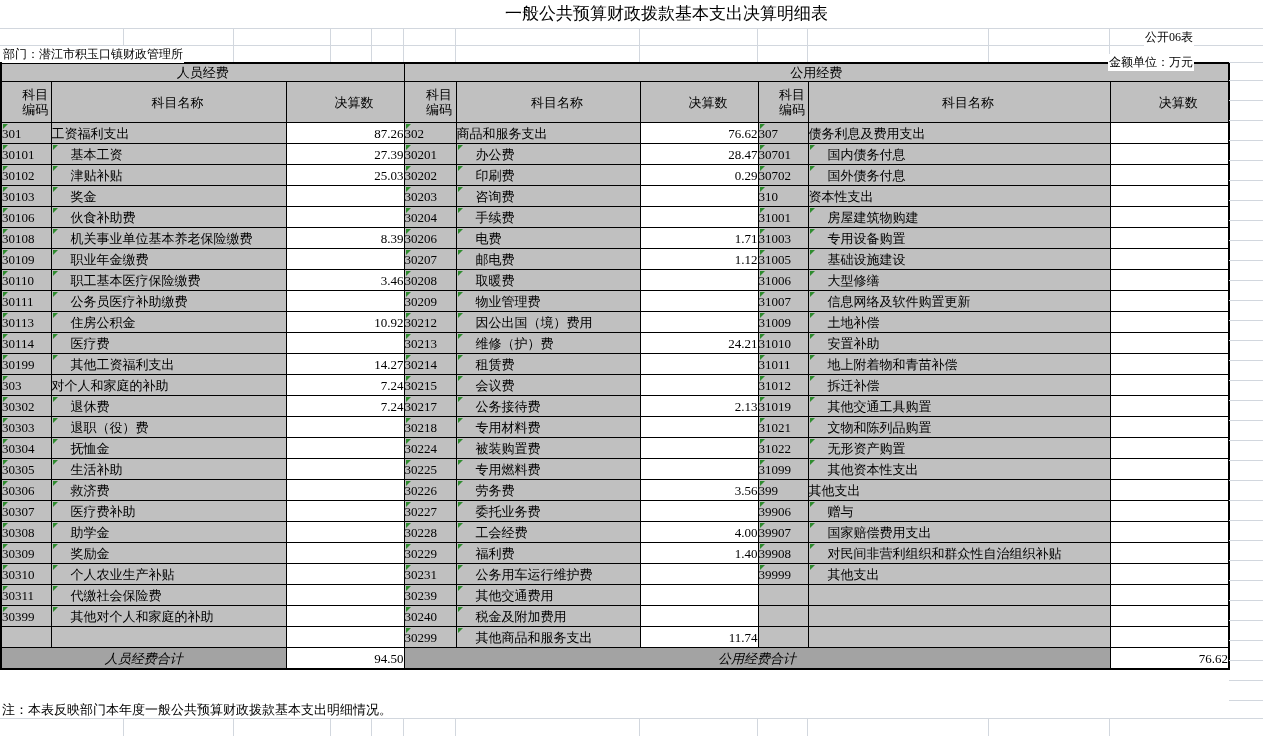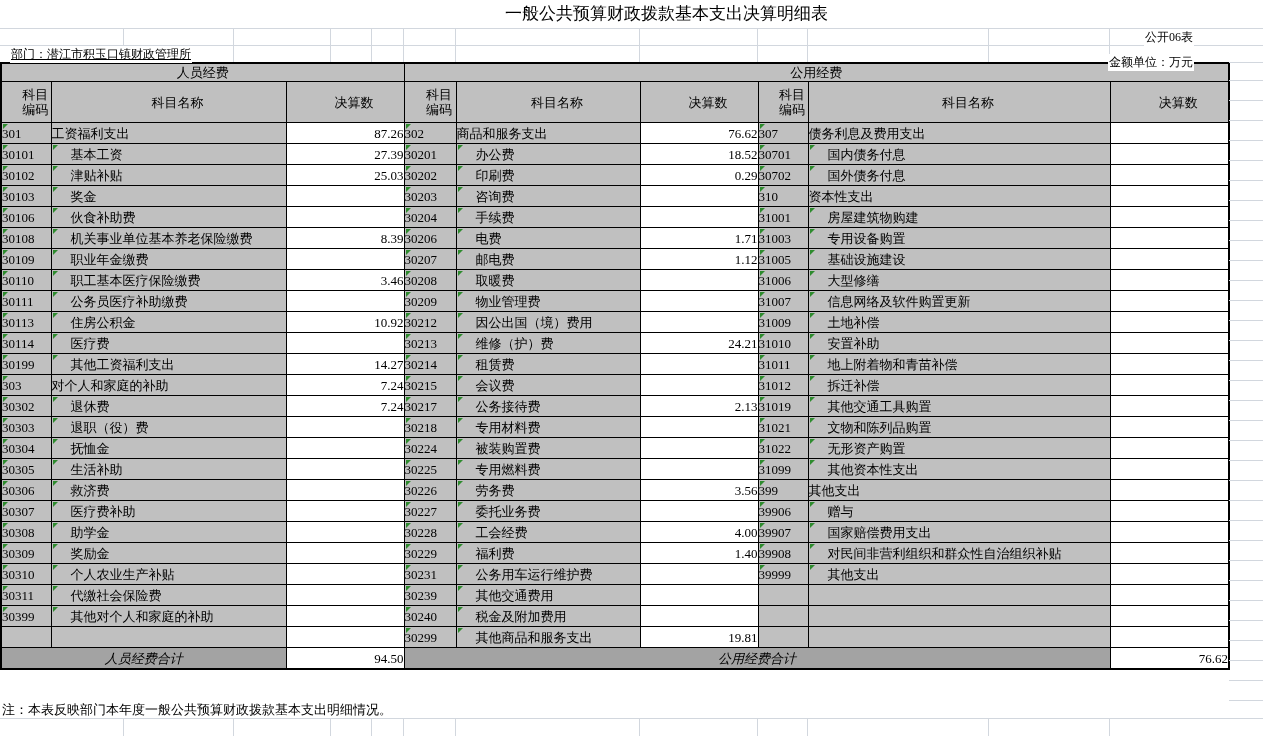--- a/index.html
+++ b/index.html
@@ -9,21 +9,21 @@
   .title-row{top:0;left:0;width:1263px;height:28px;text-align:center;font-size:17px;line-height:27px;margin-left:35px;}
   .strip{left:0;width:1229px;}
   .strip1{top:28px;height:17px;border-top:1px solid #d2d7de;}
   .strip2{top:45px;height:17px;border-top:1px solid #d2d7de;}
   .vline{position:absolute;top:0;bottom:0;width:1px;background:#d2d7de;}
   .hline{position:absolute;left:0;width:100%;height:1px;background:#d2d7de;}
   .lbl{position:absolute;font-size:12px;line-height:17px;background:#fff;z-index:2;padding:0 1px;white-space:nowrap;}
   .lbl.r{text-align:left;}
   #sheetno{right:35px;top:0;}
   #unit{right:35px;top:8px;}
-  #dept{left:10px;top:0;text-decoration:underline;}
+  #dept{left:2px;top:0;}
   table.main{position:absolute;top:62px;left:0;width:1229px;border-collapse:collapse;table-layout:fixed;
              border:2px solid #000;}
   table.main td{border:1px solid #000;overflow:hidden;white-space:nowrap;padding:0;
                 font-size:13px;line-height:19px;height:20px;position:relative;}
   tr.band td{height:17px;background:#c0c0c0;text-align:center;line-height:17px;}
   tr.hdr td{height:40px;background:#c0c0c0;text-align:center;line-height:15px;vertical-align:middle;padding-left:18px;}
   td.c{background:#c0c0c0;padding-left:2px;}
   td.n{background:#c0c0c0;padding-left:3px;}
   td.n.ind{padding-left:19px;}
   td.v{background:#ffffff;text-align:right;padding-right:4px;}
@@ -112,21 +112,21 @@
           <td class="c"><i class="tri"></i>307</td>
           <td class="n">债务利息及费用支出</td>
           <td class="v"></td>
         </tr>
         <tr>
           <td class="c"><i class="tri"></i>30101</td>
           <td class="n ind"><i class="tri"></i>基本工资</td>
           <td class="v">27.39</td>
           <td class="c"><i class="tri"></i>30201</td>
           <td class="n ind"><i class="tri"></i>办公费</td>
-          <td class="v">18.52</td>
+          <td class="v">28.47</td>
           <td class="c"><i class="tri"></i>30701</td>
           <td class="n ind"><i class="tri"></i>国内债务付息</td>
           <td class="v"></td>
         </tr>
         <tr>
           <td class="c"><i class="tri"></i>30102</td>
           <td class="n ind"><i class="tri"></i>津贴补贴</td>
           <td class="v">25.03</td>
           <td class="c"><i class="tri"></i>30202</td>
           <td class="n ind"><i class="tri"></i>印刷费</td>
@@ -365,21 +365,21 @@
           <td class="c"></td>
           <td class="n"></td>
           <td class="v"></td>
         </tr>
         <tr>
           <td class="c"></td>
           <td class="n"></td>
           <td class="v"></td>
           <td class="c"><i class="tri"></i>30299</td>
           <td class="n ind"><i class="tri"></i>其他商品和服务支出</td>
-          <td class="v">19.81</td>
+          <td class="v">11.74</td>
           <td class="c"></td>
           <td class="n"></td>
           <td class="v"></td>
         </tr>
       </tbody>
     <tbody>
       <tr>
         <td colspan="2" class="tot">人员经费合计</td>
         <td class="v">94.50</td>
         <td colspan="5" class="tot">公用经费合计</td>

